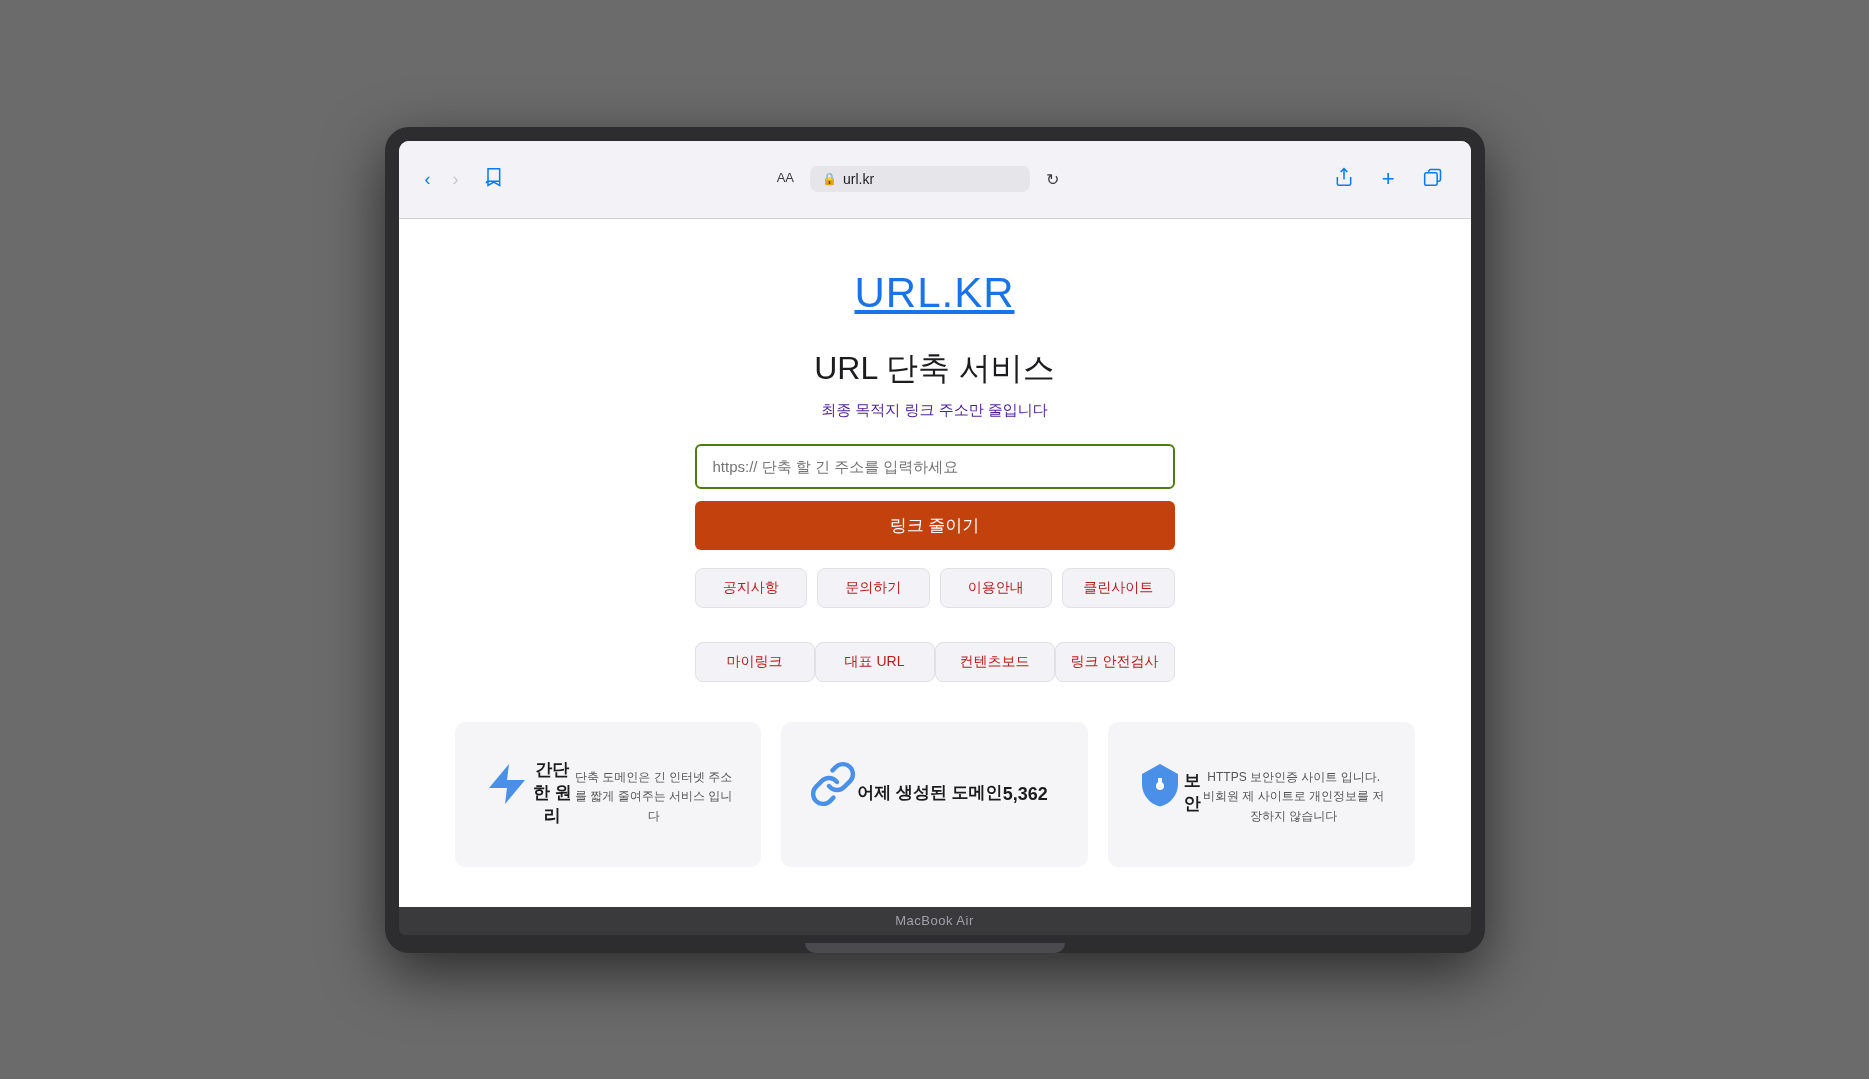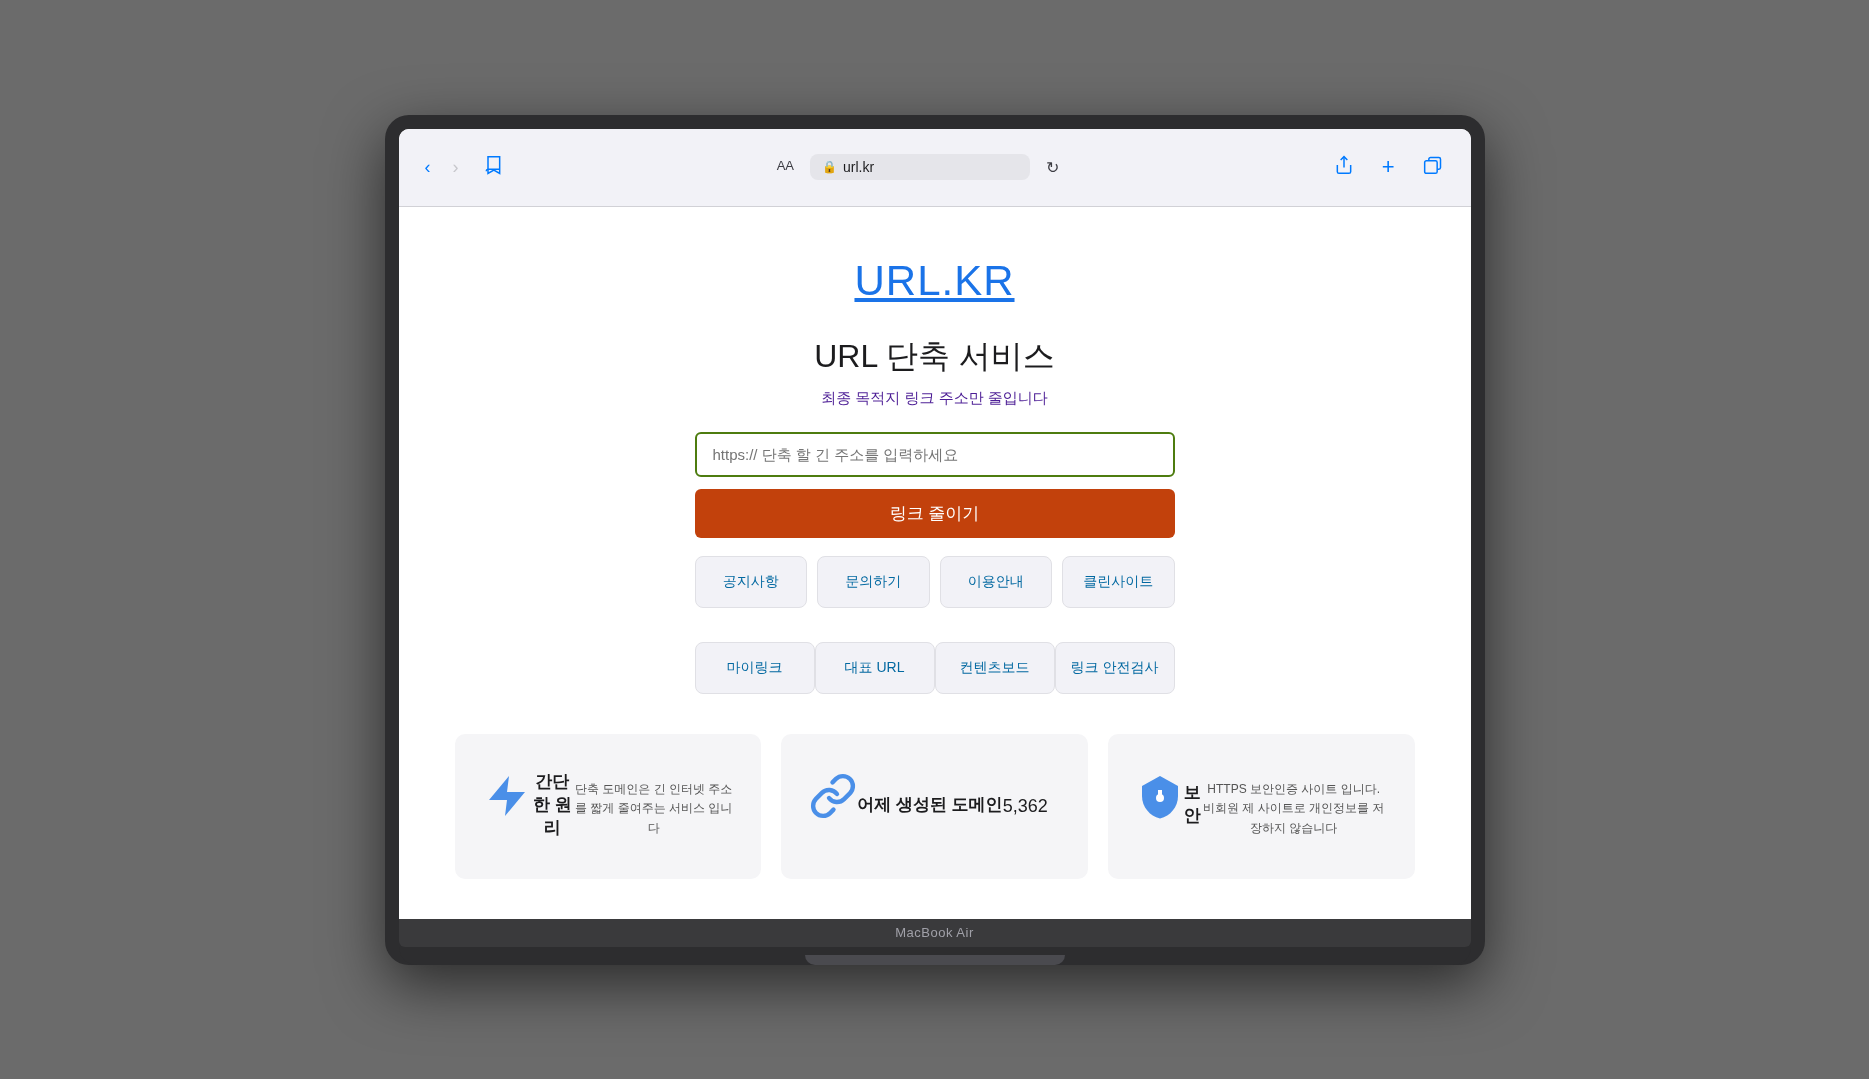--- a/index.html
+++ b/index.html
@@ -196,26 +196,26 @@
     .nav-buttons-row-2 {
       display: flex;
       gap: 0;
       width: 480px;
       margin-bottom: 40px;
       margin-top: 24px;
     }
 
     .nav-pill {
       flex: 1;
-      padding: 16px 6px;
+      padding: 10px 6px;
       background: #f2f2f7;
       border: 1px solid #e0e0e5;
       border-radius: 8px;
       font-size: 14px;
-      color: #0369a1;
+      color: #b91c1c;
       cursor: pointer;
       text-align: center;
     }
 
     
     .features-row {
       display: flex;
       gap: 20px;
       width: 960px;
       max-width: 100%;
@@ -243,21 +243,21 @@
 
     .feature-title {
       font-size: 17px;
       font-weight: 600;
       color: #1c1c1e;
       margin-bottom: 10px;
     }
 
     .feature-value {
       font-size: 18px;
-      font-weight: 400;
+      font-weight: 700;
       color: #1c1c1e;
       margin-bottom: 6px;
     }
 
     .feature-desc {
       font-size: 12px;
       color: #555;
       line-height: 1.6;
     }
 

